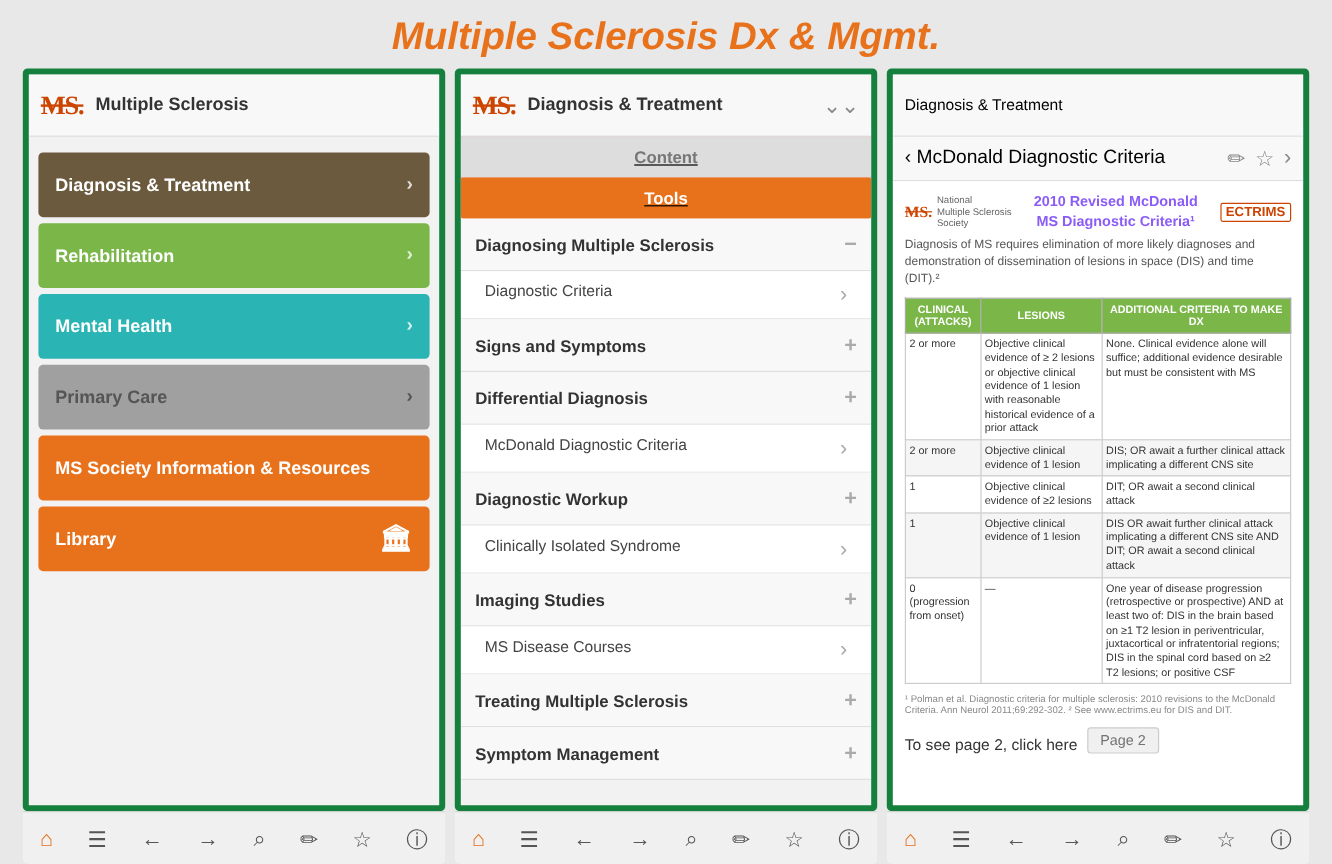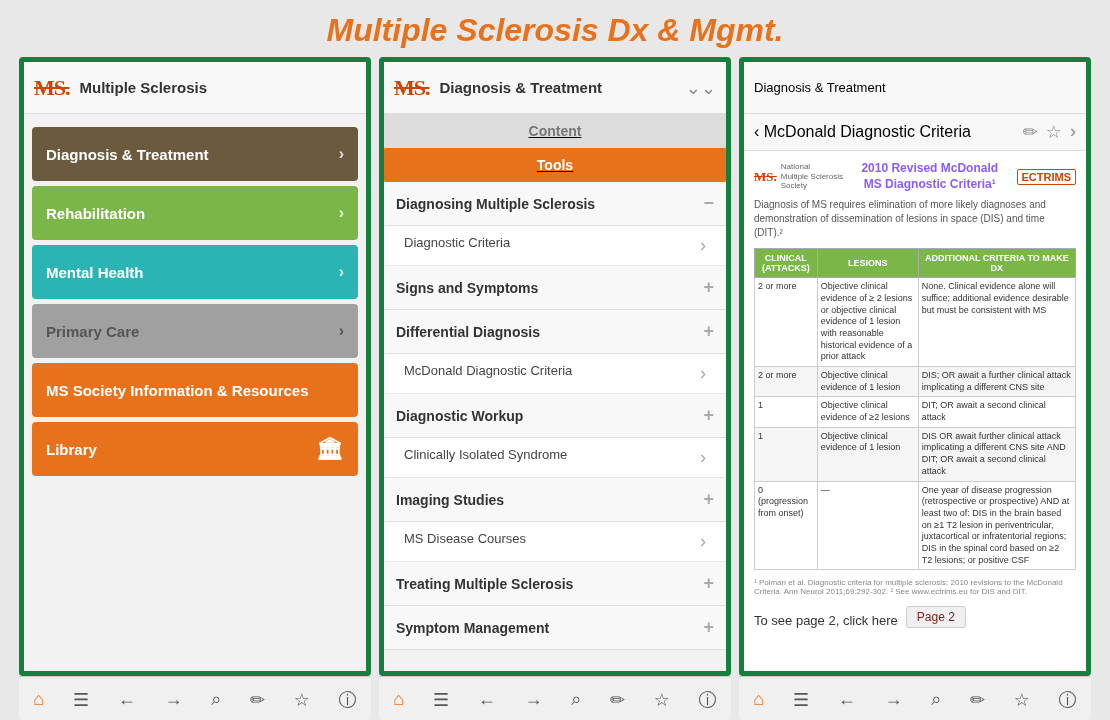--- a/index.html
+++ b/index.html
@@ -250,21 +250,21 @@
       align-items: flex-end;
       gap: 8px;
     }
     .page2-btn {
       background: #f0f0f0;
       border: 1px solid #ccc;
       border-radius: 3px;
       padding: 3px 10px;
       font-size: 12px;
       cursor: pointer;
-      color: #7f1d1d;
+      color: #737373;
     }
     
     .toolbar {
       display: flex;
       justify-content: space-around;
       align-items: center;
       background: #f0f0f0;
       border-top: 1px solid #ccc;
       padding: 6px 0 4px 0;
       height: 44px;

